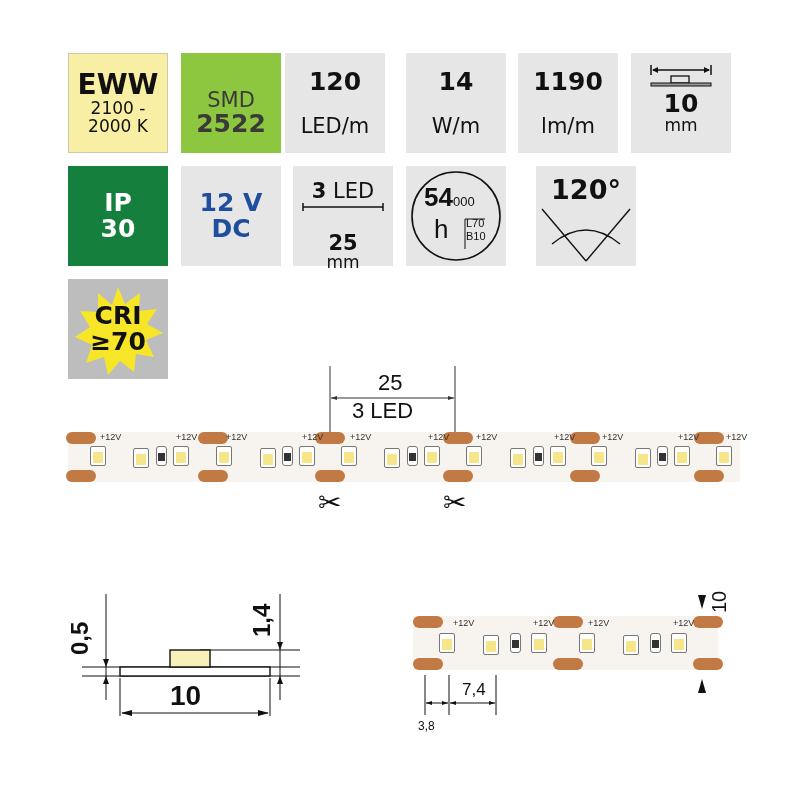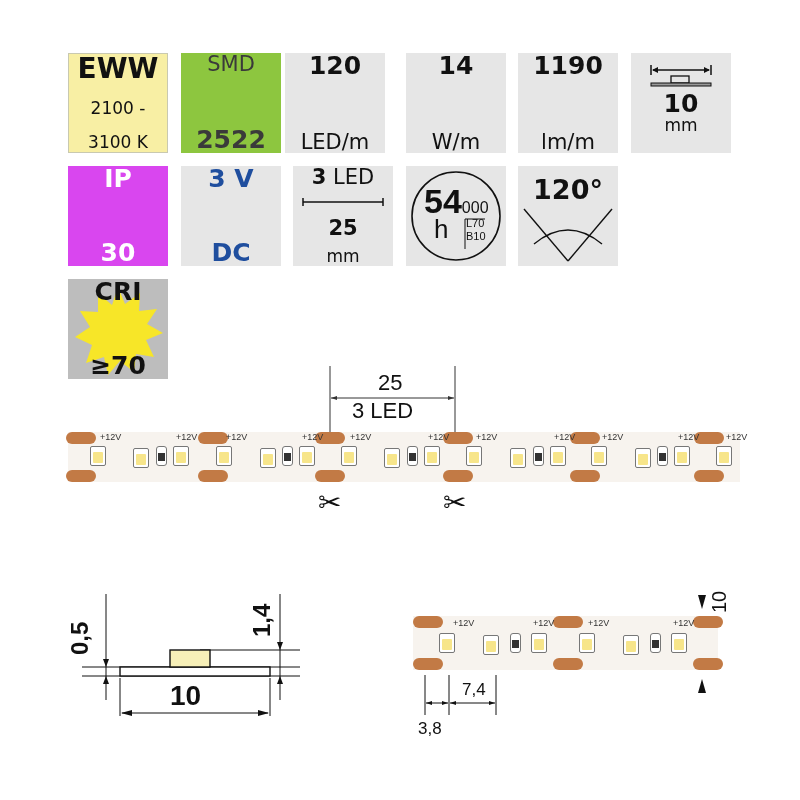--- a/index.html
+++ b/index.html
@@ -1,42 +1,42 @@
 <!DOCTYPE html>
 <html><head>
 <meta charset="utf-8">
 <style>
   html,body{margin:0;padding:0;background:#fff;}
   body{width:800px;height:800px;position:relative;overflow:hidden;font-family:"DejaVu Sans","Liberation Sans",sans-serif;color:#111;}
-  .tile{position:absolute;width:100px;height:100px;background:#e6e6e6;box-sizing:border-box;display:flex;flex-direction:column;align-items:center;justify-content:space-between;text-align:center;line-height:1.05;}
+  .tile{position:absolute;width:100px;height:100px;background:#e6e6e6;box-sizing:border-box;display:flex;flex-direction:column;align-items:center;justify-content:center;text-align:center;line-height:1.05;}
   .b{font-weight:bold;}
   .t-eww{background:#f8efa4;border:1px solid #c9c9b0;}
   .t-smd{background:#8bc34a;background:#8dc63f;}
-  .t-ip{background:#d946ef;color:#fff;}
+  .t-ip{background:#15803d;color:#fff;}
   .big{font-size:25px;}
-  .med{font-size:21px;}
+  .med{font-size:21px;margin-top:20px;}
   .sm{font-size:17px;}
   .blue{color:#1f4e9e;}
   .strip{position:absolute;background:#f7f3ee;}
   .pad{position:absolute;width:30px;height:12px;border-radius:6px;background:#c27a45;}
   .led{position:absolute;width:16px;height:20px;border:1px solid #777;border-radius:2px;background:#fff;box-sizing:border-box;}
   .led::after{content:"";position:absolute;left:2px;right:2px;top:5px;bottom:2px;background:#f7e58a;border-radius:1px;}
   .res{position:absolute;width:11px;height:20px;border:1px solid #777;border-radius:3px;background:#fff;box-sizing:border-box;}
   .res::after{content:"";position:absolute;left:1px;right:1px;top:6px;height:8px;background:#333;}
   .plus{position:absolute;font-size:9px;color:#333;font-family:"Liberation Sans",sans-serif;}
   .lbl{position:absolute;font-family:"Liberation Sans",sans-serif;}
   svg{position:absolute;overflow:visible;}
 </style>
 </head>
 <body>
 
 <div class="tile t-eww" style="left:68px;top:53px;">
   <div class="b" style="font-size:28px;">EWW</div>
   <div class="sm">2100 -</div>
-  <div class="sm">3100 K</div>
+  <div class="sm">2000 K</div>
 </div>
 <div class="tile t-smd" style="left:181px;top:53px;color:#3a3a3a;">
   <div class="med">SMD</div>
   <div class="b big">2522</div>
 </div>
 <div class="tile" style="left:285px;top:53px;">
   <div class="b big">120</div>
   <div class="med">LED/m</div>
 </div>
 <div class="tile" style="left:406px;top:53px;">
@@ -59,45 +59,45 @@
   </svg>
   <div class="b big" style="margin-top:2px;">10</div>
   <div class="sm">mm</div>
 </div>
 
 <div class="tile t-ip" style="left:68px;top:166px;">
   <div class="b big">IP</div>
   <div class="b big">30</div>
 </div>
 <div class="tile blue" style="left:181px;top:166px;">
-  <div class="b big">3 V</div>
+  <div class="b big">12 V</div>
   <div class="b big">DC</div>
 </div>
 <div class="tile" style="left:293px;top:166px;">
   <div class="med"><span class="b">3</span> <span>LED</span></div>
   <svg width="82" height="10" style="position:relative;">
     <line x1="1" y1="5" x2="81" y2="5" stroke="#111" stroke-width="1.5"></line>
     <line x1="1" y1="1" x2="1" y2="9" stroke="#111" stroke-width="1.5"></line>
     <line x1="81" y1="1" x2="81" y2="9" stroke="#111" stroke-width="1.5"></line>
   </svg>
   <div class="b med">25</div>
   <div class="sm">mm</div>
 </div>
 <div class="tile" style="left:406px;top:166px;">
   <svg width="94" height="94" style="left:3px;top:3px;">
     <circle cx="47" cy="47" r="44" fill="none" stroke="#111" stroke-width="1.6"></circle>
     <line x1="56" y1="50" x2="56" y2="80" stroke="#111" stroke-width="1"></line>
     <line x1="56" y1="50" x2="76" y2="50" stroke="#111" stroke-width="1"></line>
   </svg>
-  <div class="lbl" style="left:18px;top:18px;"><span class="b" style="font-size:34px;">54</span><span style="font-size:16px;">000</span></div>
+  <div class="lbl" style="left:18px;top:18px;"><span class="b" style="font-size:26px;">54</span><span style="font-size:13px;">000</span></div>
   <div class="lbl" style="left:28px;top:50px;font-size:26px;">h</div>
   <div class="lbl" style="left:60px;top:52px;font-size:11px;">L70</div>
   <div class="lbl" style="left:60px;top:65px;font-size:11px;">B10</div>
 </div>
-<div class="tile" style="left:518px;top:166px;justify-content:flex-start;">
+<div class="tile" style="left:536px;top:166px;justify-content:flex-start;">
   <div class="b big" style="margin-top:10px;font-size:27px;">120°</div>
   <svg width="100" height="100" style="left:0;top:0;">
     <line x1="6" y1="43" x2="50" y2="95" stroke="#111" stroke-width="1.4"></line>
     <line x1="94" y1="43" x2="50" y2="95" stroke="#111" stroke-width="1.4"></line>
     <path d="M16 78 Q50 50 84 78" fill="none" stroke="#111" stroke-width="1.4"></path>
   </svg>
 </div>
 
 <div class="tile" style="left:68px;top:279px;background:#bdbdbd;">
   <svg width="100" height="100" style="left:0;top:0;">
@@ -219,14 +219,14 @@
   <line x1="26" y1="128" x2="48" y2="128" stroke="#111" stroke-width="1"></line>
   <line x1="50" y1="128" x2="95" y2="128" stroke="#111" stroke-width="1"></line>
   <polygon points="26,128 32,126 32,130" fill="#111"></polygon>
     <polygon points="48,128 42,126 42,130" fill="#111"></polygon>
   <polygon points="50,128 56,126 56,130" fill="#111"></polygon>
     <polygon points="95,128 89,126 89,130" fill="#111"></polygon>
   <polygon points="302,20 298,34 306,34" fill="#111" transform="rotate(180 302 27)"></polygon>
   <polygon points="302,118 298,104 306,104" fill="#111" transform="rotate(180 302 111)"></polygon>
 </svg>
 <div class="lbl" style="left:462px;top:680px;font-size:17px;">7,4</div>
-<div class="lbl" style="left:418px;top:719px;font-size:17px;">3,8</div>
+<div class="lbl" style="left:418px;top:719px;font-size:12px;">3,8</div>
 <div class="lbl" style="left:708px;top:613px;font-size:20px;transform:rotate(-90deg);transform-origin:left top;">10</div>
 
 </body></html>

